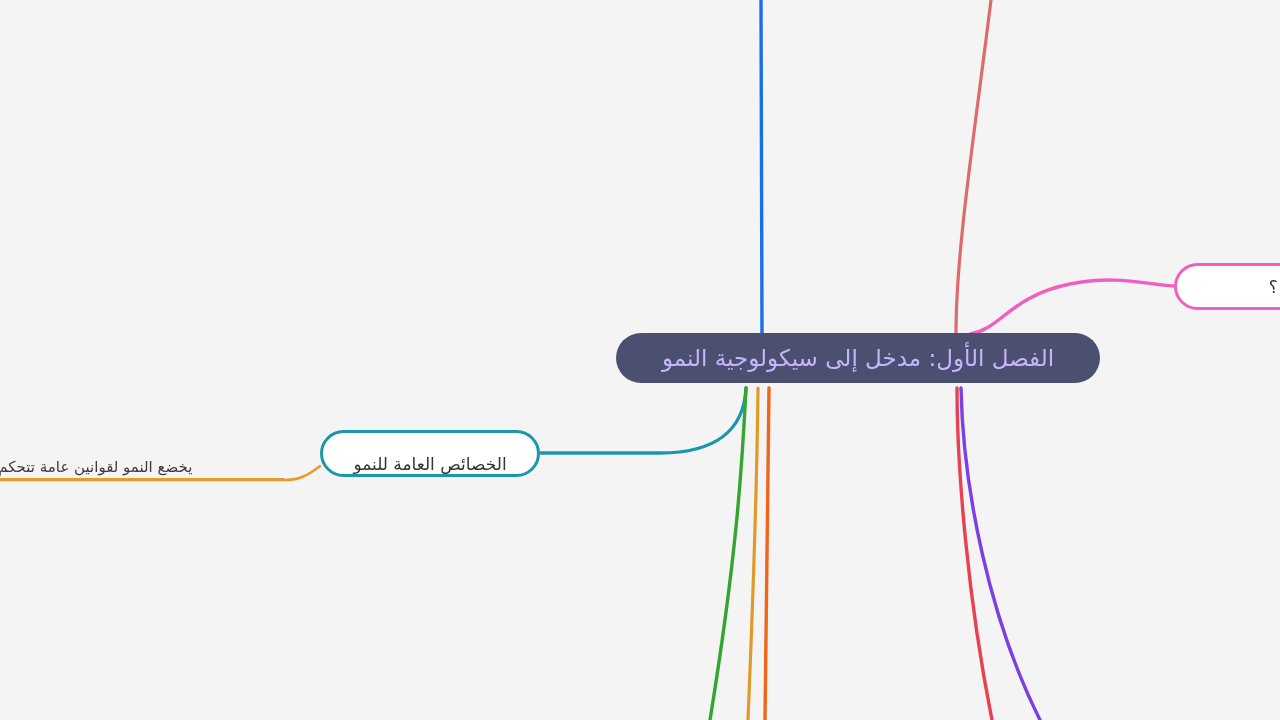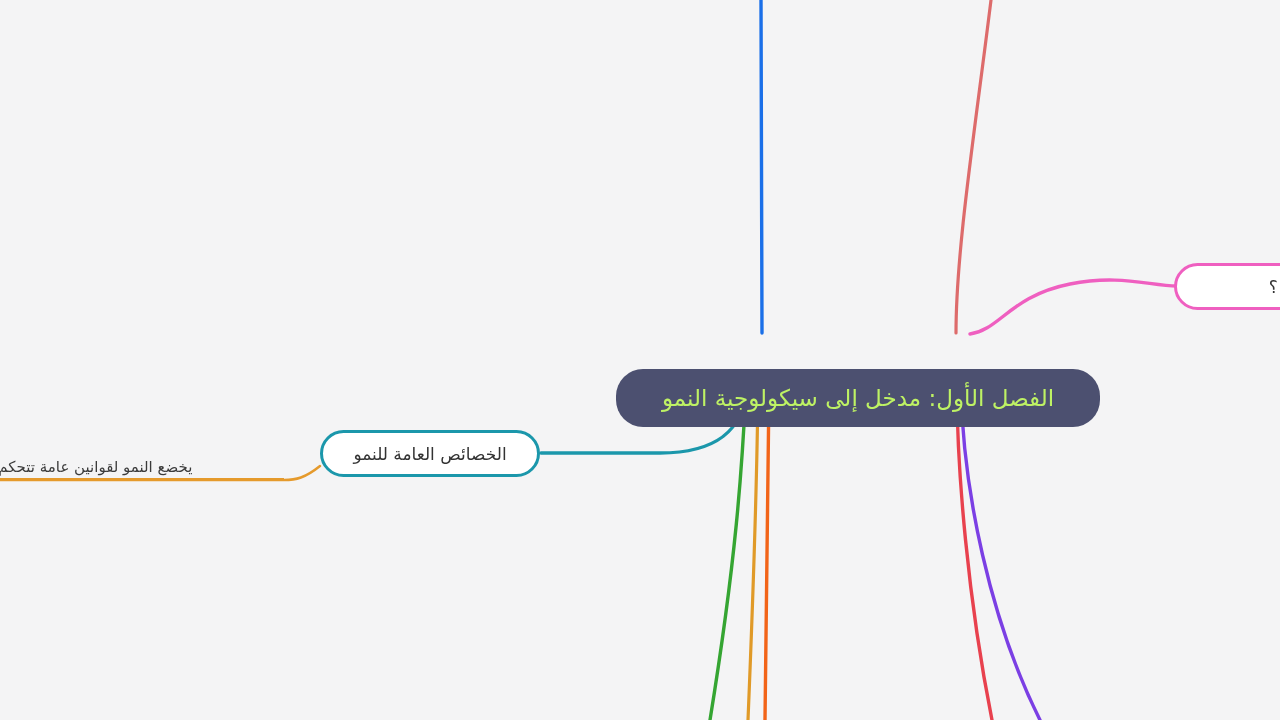--- a/index.html
+++ b/index.html
@@ -31,39 +31,39 @@
     justify-content: center;
     white-space: nowrap;
     direction: rtl;
     unicode-bidi: bidi-override;
   }
   
   #root-node {
     left: 616px;
     top: 333px;
     width: 484px;
-    height: 58px;
+    height: 50px;
     background: #4c5070;
     border-radius: 27px;
-    color: #bef264;
+    color: #c4b5fd;
     font-size: 23px;
     letter-spacing: 0.2px;
-    margin-top: 36px;
   }
   
   #node-khasais {
     left: 320px;
     top: 430px;
     width: 220px;
     height: 47px;
     background: #ffffff;
     border: 3px solid #1b97ab;
     border-radius: 24px;
     color: #333333;
     font-size: 17px;
+    align-items: flex-end;
   }
   
   #node-kayfa {
     left: 1174px;
     top: 263px;
     width: 190px;
     height: 47px;
     background: #ffffff;
     border: 3px solid #ef5fc0;
     border-radius: 24px;

